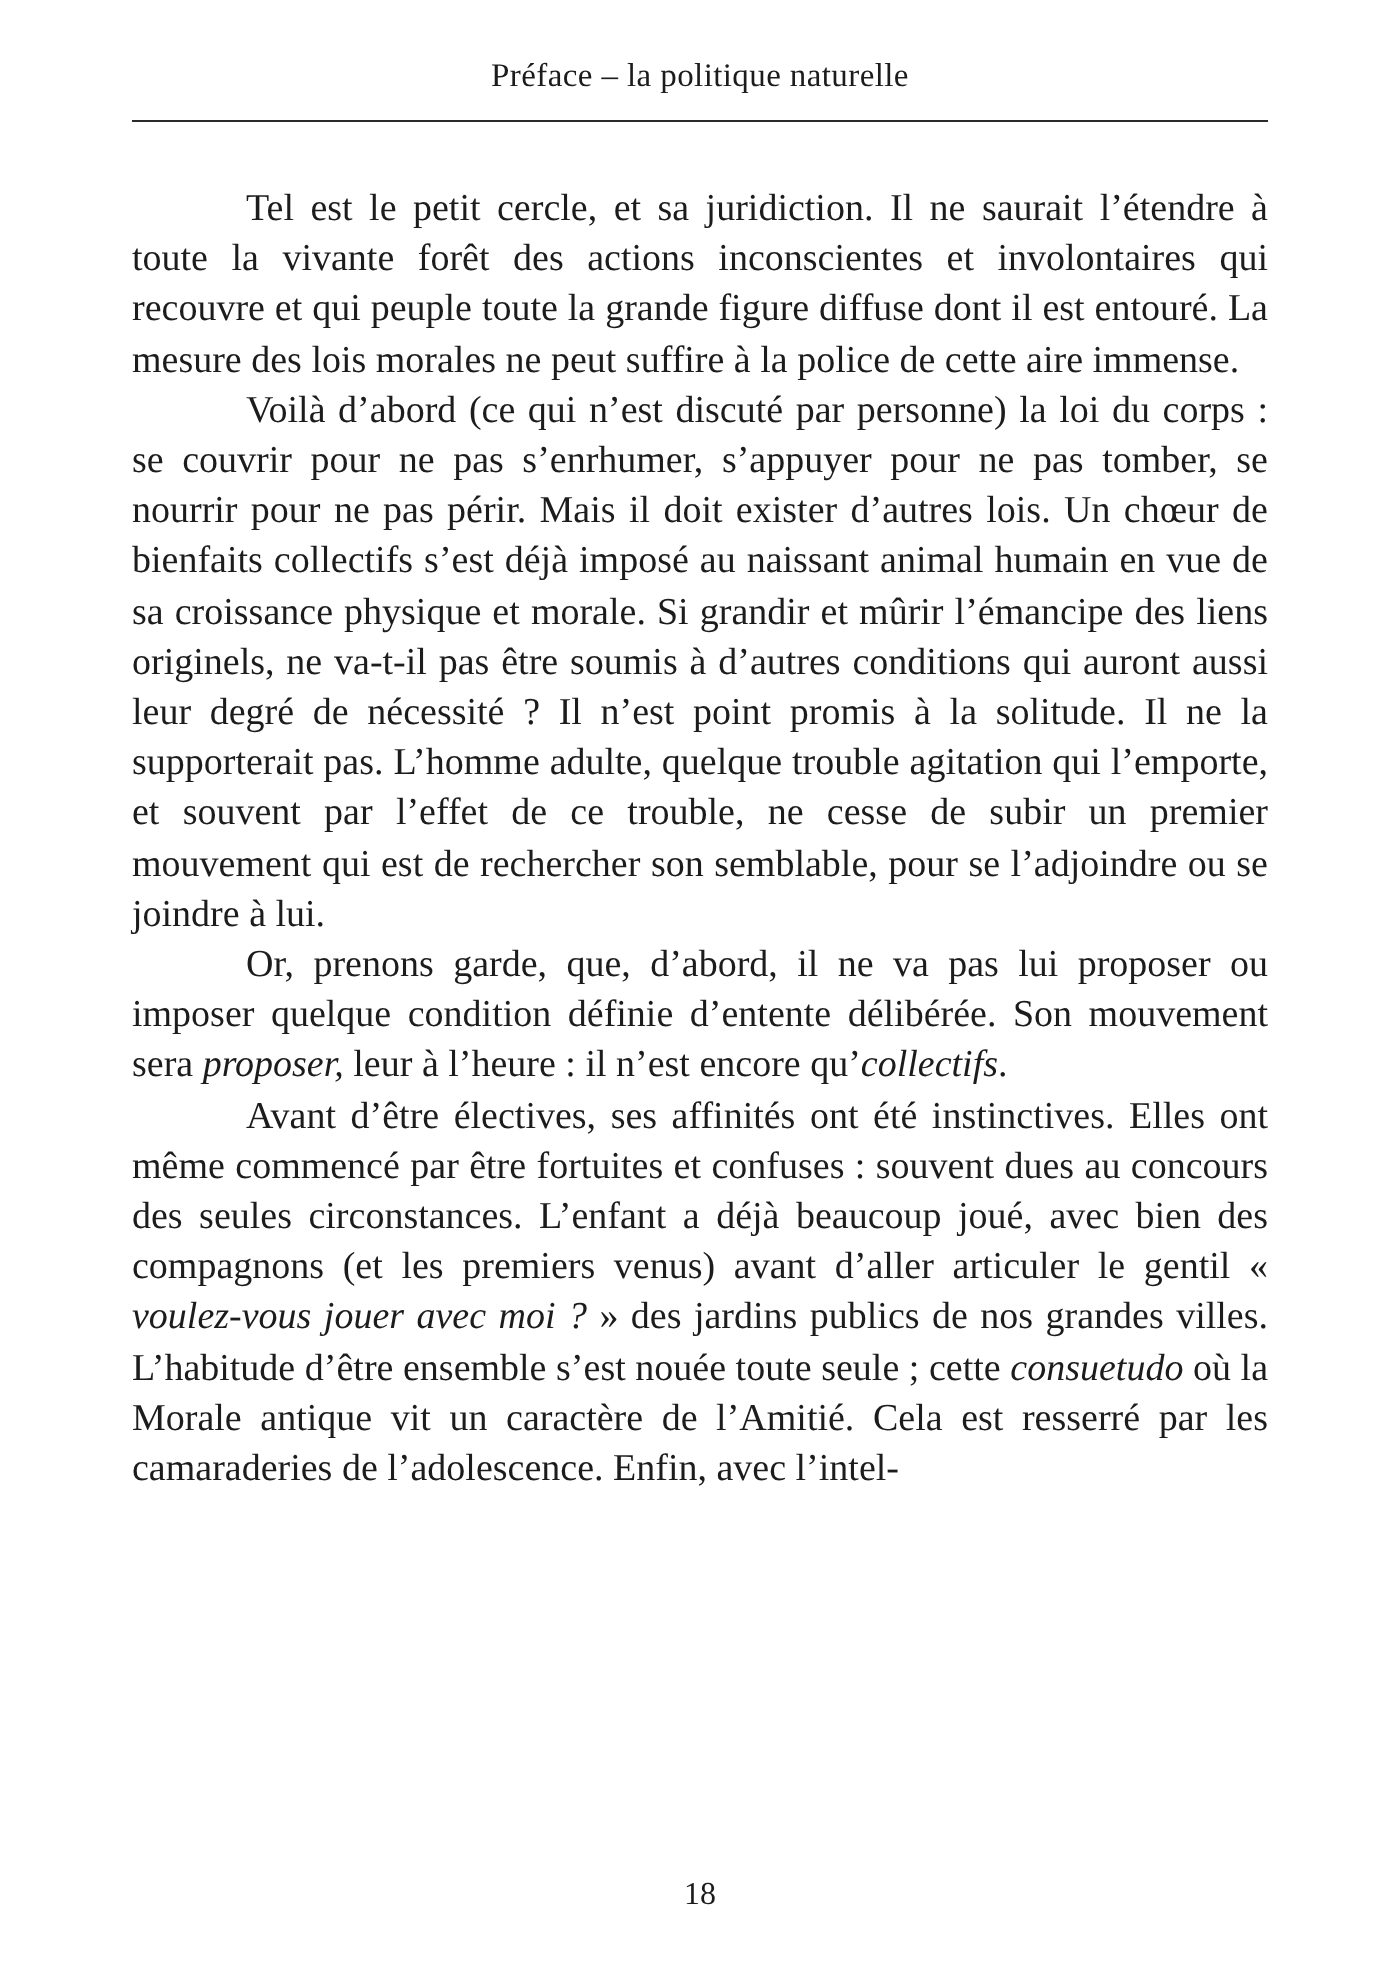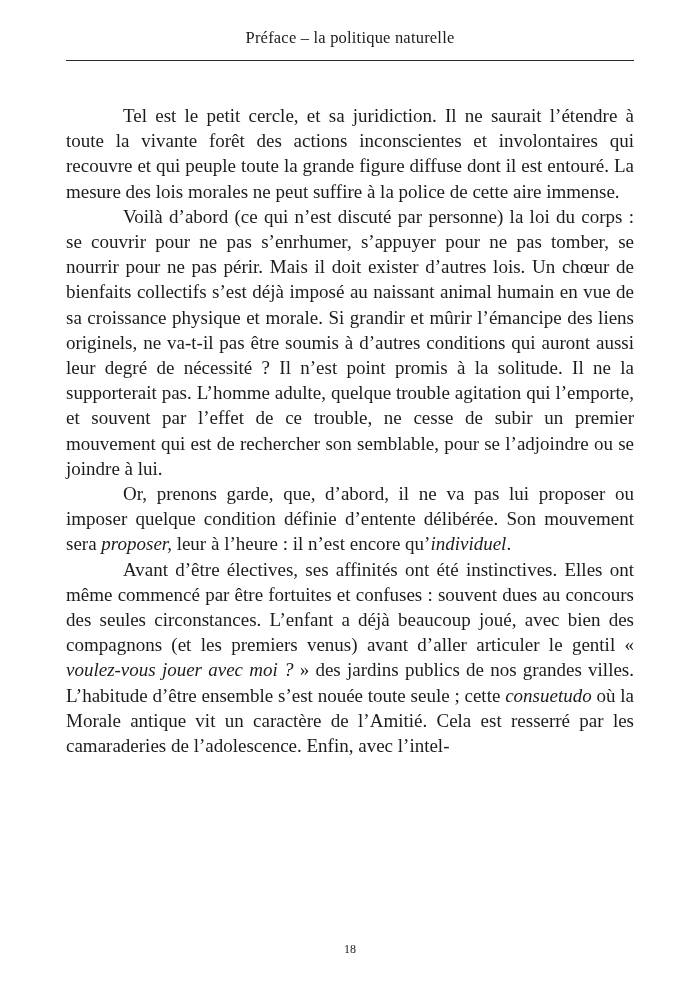--- a/index.html
+++ b/index.html
@@ -25,58 +25,58 @@
     color: #1c1c1c;
     letter-spacing: 0.2px;
   }
   .header-rule {
     border: none;
     border-top: 1.3px solid #2a2a2a;
     margin: 12px 0 0 0;
     height: 0;
   }
   .body-text {
-    margin-top: 42px;
+    margin-top: 31px;
     font-size: 19px;
     line-height: 25.2px;
     text-align: justify;
     text-justify: inter-word;
     color: #1c1c1c;
   }
   .para {
     margin: 0;
     text-indent: 3em;
   }
   .italic {
     font-style: italic;
   }
   .footer {
     position: absolute;
     left: 0;
     right: 0;
     bottom: 36px;
     text-align: center;
-    font-size: 12px;
+    font-size: 16px;
     color: #1c1c1c;
   }
 </style>
 </head>
 <body>
 
 <div class="page">
 
   <div>
     <div class="running-head">Préface – la politique naturelle</div>
     <hr class="header-rule">
   </div>
 
   <div class="body-text">
     <p class="para"><span>Tel est le petit cercle, et sa juridiction. Il ne saurait l’étendre à toute la vivante forêt des actions inconscientes et involontaires qui recouvre et qui peuple toute la grande figure diffuse dont il est entouré. La mesure des lois morales ne peut suffire à la police de cette aire immense.</span></p>
     <p class="para"><span>Voilà d’abord (ce qui n’est discuté par personne) la loi du corps : se couvrir pour ne pas s’enrhumer, s’appuyer pour ne pas tomber, se nourrir pour ne pas périr. Mais il doit exister d’autres lois. Un chœur de bienfaits collectifs s’est déjà imposé au naissant animal humain en vue de sa croissance physique et morale. Si grandir et mûrir l’émancipe des liens originels, ne va-t-il pas être soumis à d’autres conditions qui auront aussi leur degré de nécessité ? Il n’est point promis à la solitude. Il ne la supporterait pas. L’homme adulte, quelque trouble agitation qui l’emporte, et souvent par l’effet de ce trouble, ne cesse de subir un premier mouvement qui est de rechercher son semblable, pour se l’adjoindre ou se joindre à lui.</span></p>
-    <p class="para"><span>Or, prenons garde, que, d’abord, il ne va pas lui proposer ou imposer quelque condition définie d’entente délibérée. Son mouvement sera </span><span class="italic">proposer,</span><span> leur à l’heure : il n’est encore qu’</span><span class="italic">individuel</span><span>.</span></p>
+    <p class="para"><span>Or, prenons garde, que, d’abord, il ne va pas lui proposer ou imposer quelque condition définie d’entente délibérée. Son mouvement sera </span><span class="italic">proposer,</span><span> leur à l’heure : il n’est encore qu’</span><span class="italic">collectifs</span><span>.</span></p>
     <p class="para"><span>Avant d’être électives, ses affinités ont été instinctives. Elles ont même commencé par être fortuites et confuses : souvent dues au concours des seules circonstances. L’enfant a déjà beaucoup joué, avec bien des compagnons (et les premiers venus) avant d’aller articuler le gentil « </span><span class="italic">voulez-vous jouer avec moi ?</span><span> » des jardins publics de nos grandes villes. L’habitude d’être ensemble s’est nouée toute seule ; cette </span><span class="italic">consuetudo</span><span> où la Morale antique vit un caractère de l’Amitié. Cela est resserré par les camaraderies de l’adolescence. Enfin, avec l’intel-</span></p>
   </div>
 
   <div class="footer">
     <span>18</span>
   </div>
 
 </div>
 
 </body></html>

